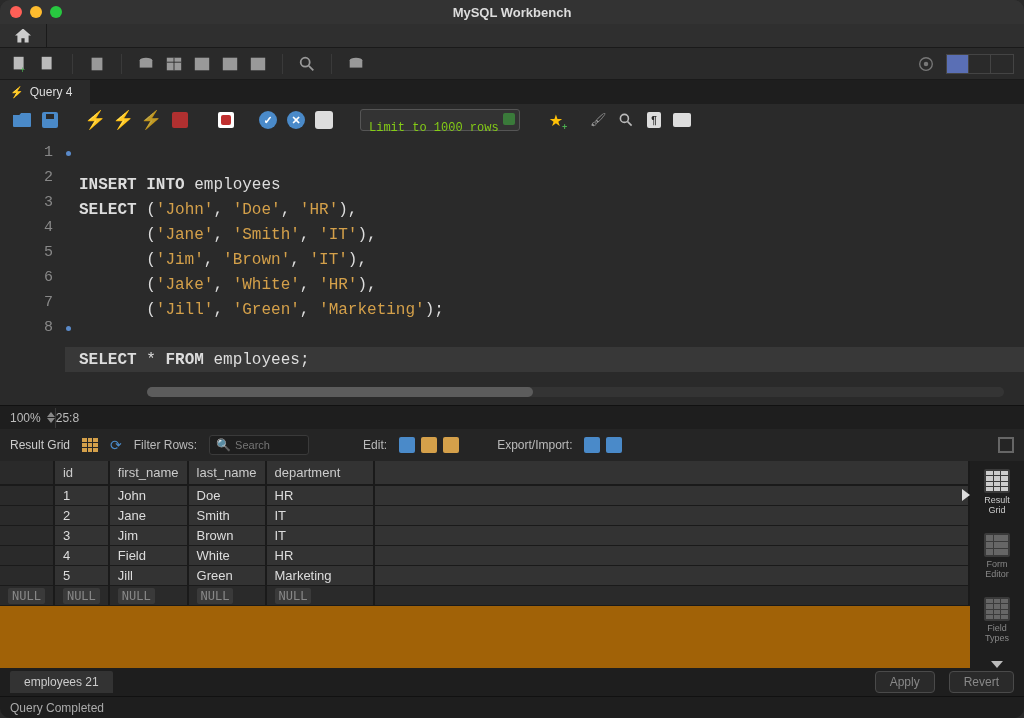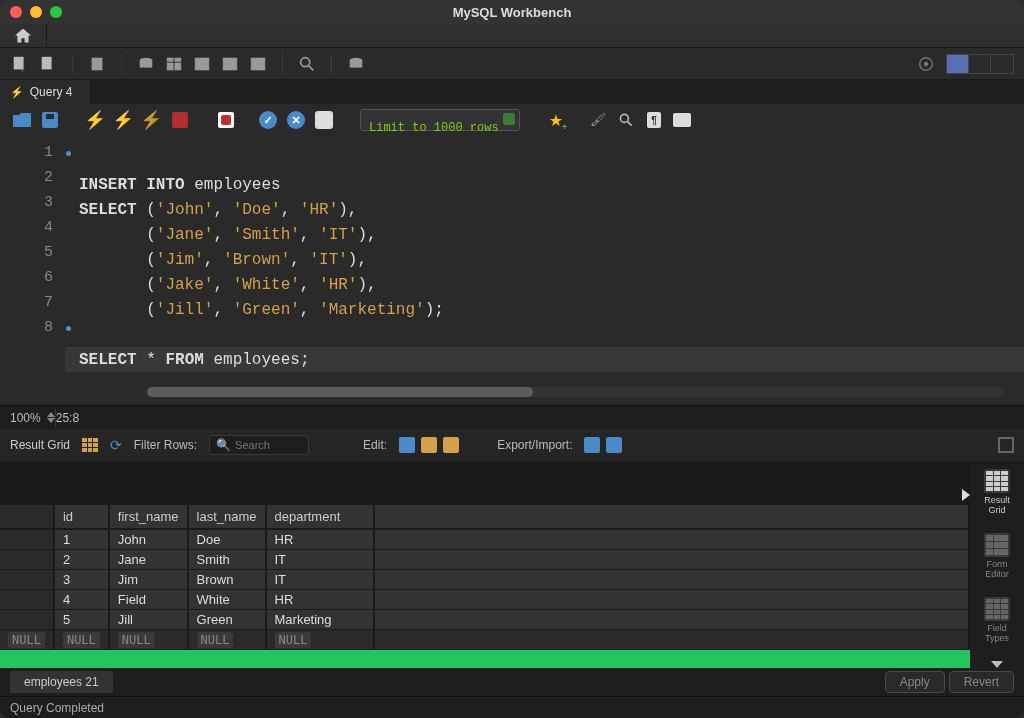--- a/index.html
+++ b/index.html
@@ -281,22 +281,21 @@
 .export-icons { display: flex; gap: 6px; }
 .results-toolbar > .spacer { flex: 1; }
 .box-icon { width: 16px; height: 16px; border: 2px solid #666; }
 .results-container {
   display: flex;
   background: #1a1a1a;
   flex-shrink: 0;
 }
 .results-grid {
   flex: 1;
-  background: #22c55e;
-  margin-top: 44px;
+  background: #a16207;
 }
 .results-table {
   width: 100%;
   border-collapse: collapse;
   font-size: 13px;
 }
 .results-table th {
   background: #333;
   color: #ccc;
   text-align: left;
@@ -353,21 +352,21 @@
 .side-item-icon span { background: #666; }
 .side-item.active .side-item-icon span { background: #ccc; }
 .side-item-icon.form { grid-template-rows: repeat(3, 1fr); grid-template-columns: 1fr 2fr; }
 .chevron-down { width: 0; height: 0; border-left: 6px solid transparent; border-right: 6px solid transparent; border-top: 7px solid #bbb; margin-top: 4px; }
 .bottom-tabs {
   background: #1e1e1e;
   height: 28px;
   display: flex;
   align-items: center;
   padding: 0 10px;
-  gap: 4px;
+  gap: 14px;
 }
 .bottom-tab {
   background: #333;
   padding: 4px 14px;
   font-size: 12px;
   color: #ccc;
   border-radius: 2px 2px 0 0;
 }
 .bottom-tabs .spacer { flex: 1; }
 .bottom-btn {

